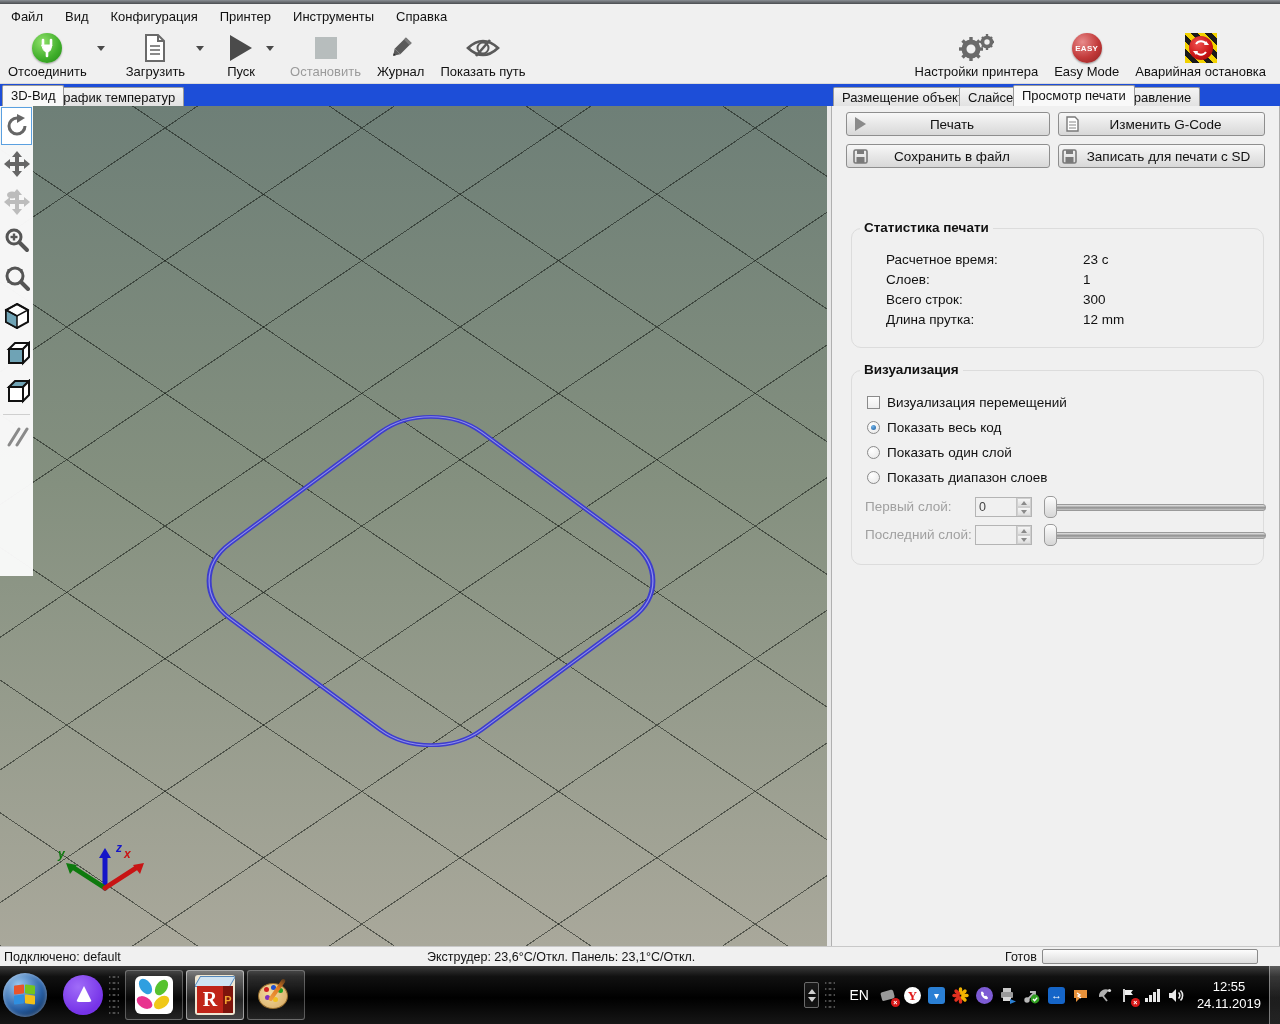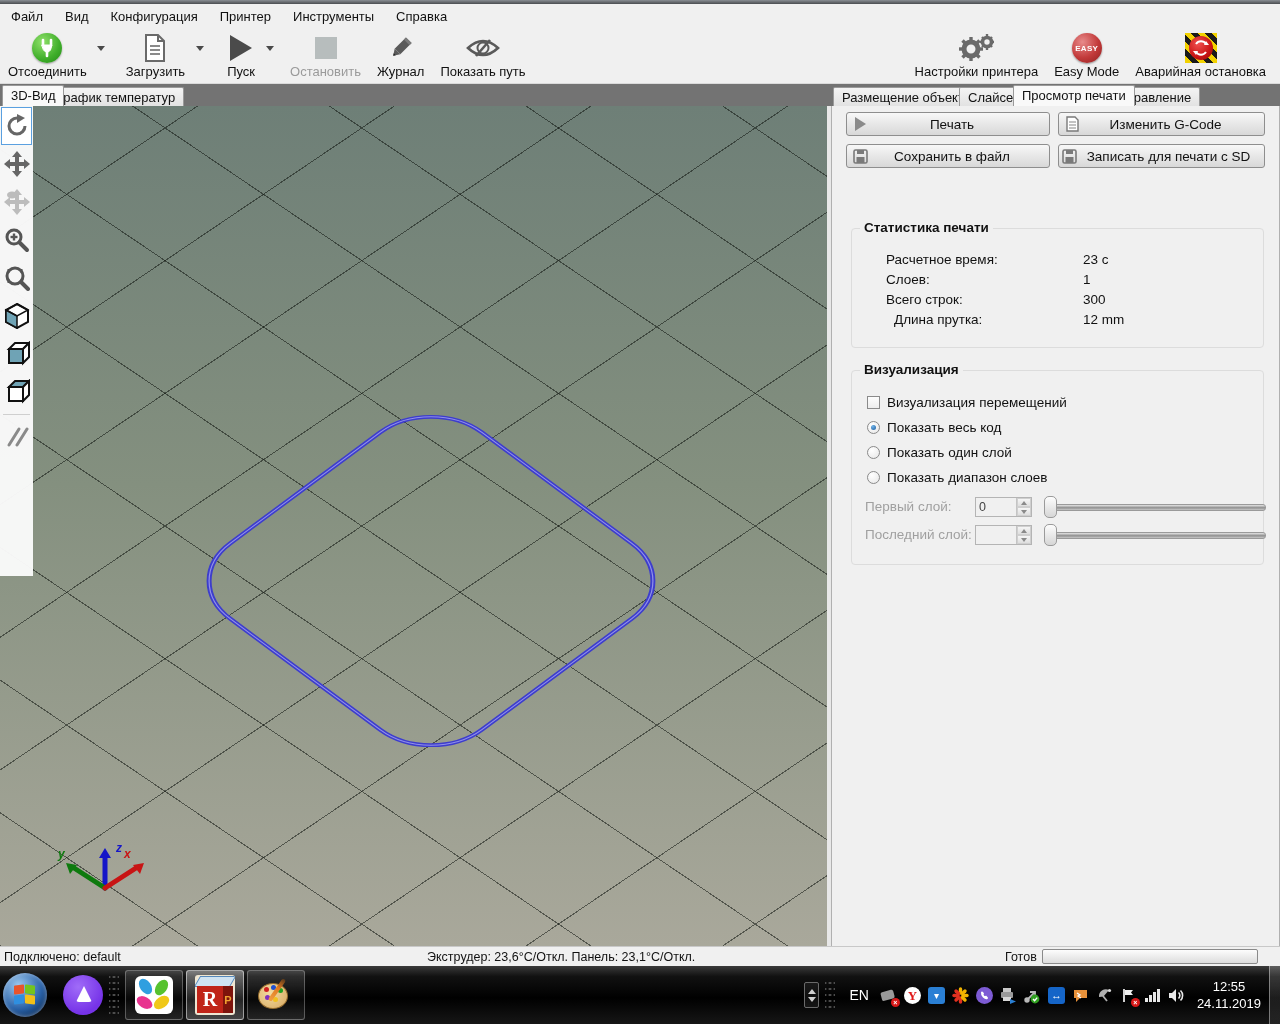--- a/index.html
+++ b/index.html
@@ -43,21 +43,21 @@
     display:flex; align-items:center; justify-content:center; box-shadow:0 1px 2px rgba(0,0,0,.4); }
   .easy-circle span { color:#fff; font-size:8px; font-weight:bold; letter-spacing:.3px; }
   .estop { width:32px; height:30px;
     background:repeating-linear-gradient(45deg,#f2d200 0 5px,#1a1a1a 5px 10px);
     display:flex; align-items:center; justify-content:center; }
   .estop .inner { width:24px; height:24px; border-radius:50%;
     background:radial-gradient(circle at 38% 32%, #f05050, #c81414 60%, #8f0c0c);
     display:flex; align-items:center; justify-content:center; }
 
   
-  #tabrow { position:absolute; left:0; top:84px; width:1280px; height:22px; background:#737373; }
+  #tabrow { position:absolute; left:0; top:84px; width:1280px; height:22px; background:#1d4ed8; }
   .tab { position:absolute; top:3px; height:19px; padding:2px 8px 0 8px; font-size:13px;
     background:linear-gradient(180deg,#f4f4f4,#e2e2e2); border:1px solid #9a9a9a;
     border-bottom:none; border-radius:2px 2px 0 0; white-space:nowrap; }
   .tab.active { top:1px; height:21px; background:#f9f9f9; z-index:2; }
 
   
   #viewport { position:absolute; left:0; top:106px; width:827px; height:840px;
     background:
       repeating-linear-gradient(34deg,  rgba(15,20,15,.55) 0 1px, transparent 1px 110px),
       repeating-linear-gradient(146deg, rgba(15,20,15,.55) 0 1px, transparent 1px 110px),
@@ -77,21 +77,21 @@
   #splitter { position:absolute; left:827px; top:106px; width:4px; height:840px; background:#e8e8e8; }
 
   
   #rightpanel { position:absolute; left:831px; top:106px; width:449px; height:840px;
     background:#f0f0f0; border-left:1px solid #b0b0b0; border-right:1px solid #b0b0b0; }
   .pbtn { position:absolute; height:24px; border:1px solid #8e8e8e; border-radius:3px;
     background:linear-gradient(180deg,#f8f8f8,#e9e9e9 45%,#d8d8d8);
     display:flex; align-items:center; font-size:13.5px; }
   .pbtn .bic { width:26px; display:flex; justify-content:center; }
   .pbtn .btext { flex:1; text-align:center; padding-right:18px; }
-  .groupbox { position:absolute; border:1px solid #dcdcdc; border-radius:4px; background:#f0f0f0; }
+  .groupbox { position:absolute; border:1px solid #dcdcdc; border-radius:10px; background:#f0f0f0; }
   .groupbox .gtitle { position:absolute; top:-9px; left:8px; background:#f0f0f0; padding:0 4px;
     font-weight:bold; font-size:13.5px; }
   .stat-label { position:absolute; left:34px; font-size:13.5px; }
   .stat-value { position:absolute; left:231px; font-size:13.5px; }
 
   .checkbox { width:13px; height:13px; border:1px solid #8a8a8a; background:linear-gradient(180deg,#fdfdfd,#ececec);
     display:inline-block; }
   .radio { width:13px; height:13px; border:1px solid #8a8a8a; border-radius:50%;
     background:radial-gradient(circle at 35% 30%, #ffffff, #e6e6e6); display:inline-block; position:relative; }
   .radio.checked::after { content:""; position:absolute; left:3px; top:3px; width:5px; height:5px;
@@ -500,21 +500,21 @@
   </div>
 
   <div class="groupbox" style="left:19px; top:122px; width:413px; height:120px;">
     <span class="gtitle">Статистика печати</span>
     <span class="stat-label" style="top:23px;">Расчетное время:</span>
     <span class="stat-value" style="top:23px;">23 с</span>
     <span class="stat-label" style="top:43px;">Слоев:</span>
     <span class="stat-value" style="top:43px;">1</span>
     <span class="stat-label" style="top:63px;">Всего строк:</span>
     <span class="stat-value" style="top:63px;">300</span>
-    <span class="stat-label" style="top:83px;margin-left:8px;">Длина прутка:</span>
+    <span class="stat-label" style="top:83px;">Длина прутка:</span>
     <span class="stat-value" style="top:83px;">12 mm</span>
   </div>
 
   <div class="groupbox" style="left:19px; top:264px; width:413px; height:195px;">
     <span class="gtitle">Визуализация</span>
     <div class="viz-row" style="left:15px; top:24px;">
       <span class="checkbox"></span>
       <span>Визуализация перемещений</span>
     </div>
     <div class="viz-row" style="left:15px; top:49px;">

